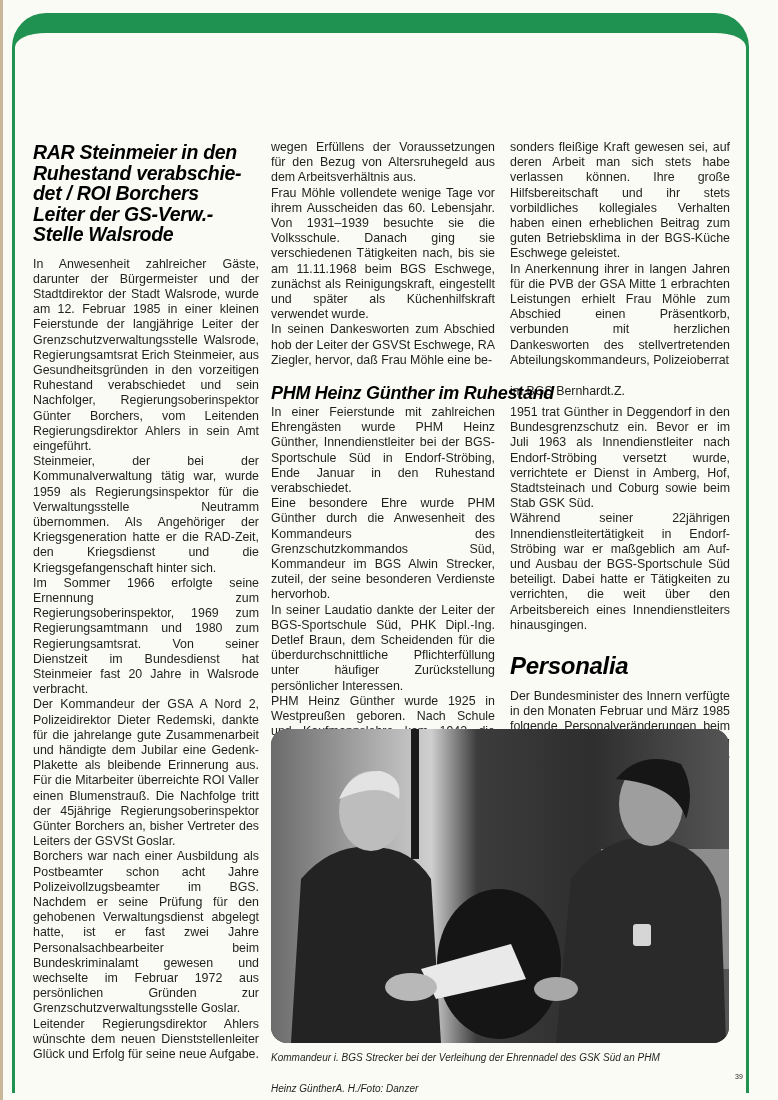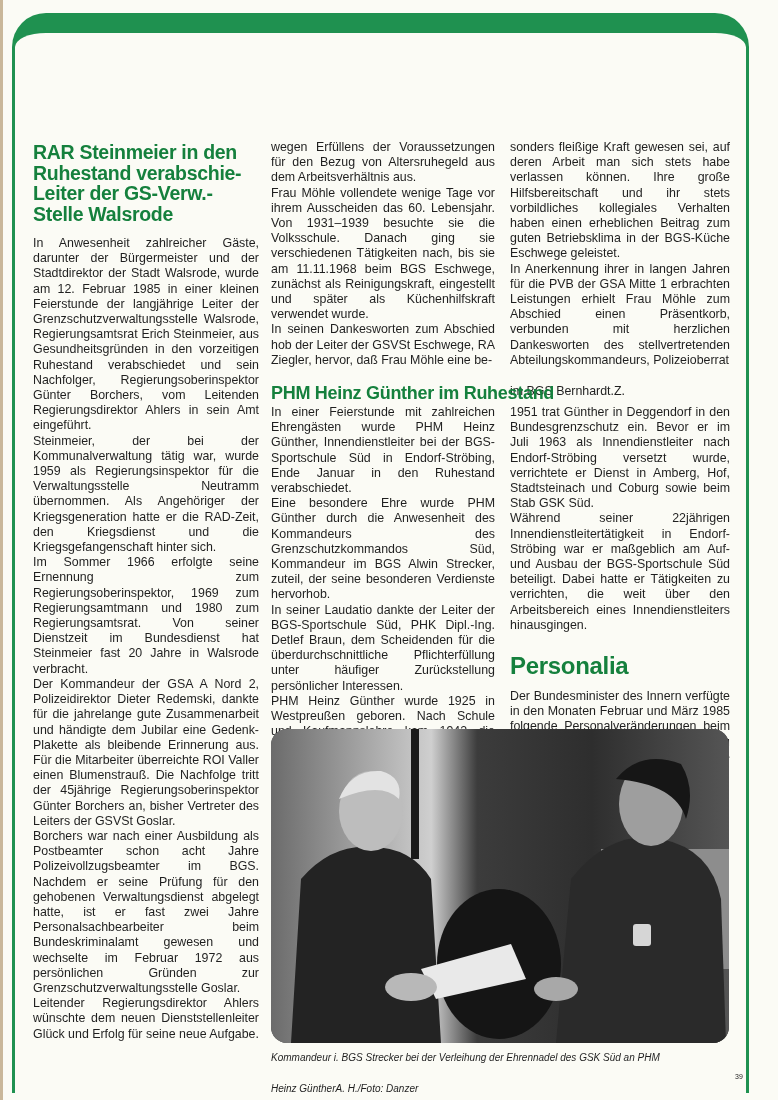--- a/index.html
+++ b/index.html
@@ -27,21 +27,22 @@
   .col {
     position: absolute;
     font-size: 12.4px;
     line-height: 15.2px;
     text-align: justify;
   }
   .col p { margin: 0; }
   .h-italic {
     font-family: "Liberation Sans", sans-serif;
     font-weight: bold;
-    color: #15803d;
+    font-style: italic;
+    color: #000000;
     letter-spacing: -0.3px;
     text-align: left;
   }
   .h1 { font-size: 19.5px; line-height: 20.5px; margin: 0 0 12px 0; }
   .sig-row { display: flex; justify-content: flex-start; margin-top: 16px; }
   .photo {
     position: absolute;
     left: 271px; top: 729px;
     width: 458px; height: 314px;
     border-radius: 16px;
@@ -64,20 +65,21 @@
 </head>
 <body>
 
 <div class="left-edge"></div>
 <div class="frame"></div>
 
 <div class="col" style="left:33px; top:142px; width:226px;">
   <div class="h-italic h1">
     <div>RAR Steinmeier in den</div>
     <div>Ruhestand verabschie-</div>
+    <div>det / ROI Borchers</div>
     <div>Leiter der GS-Verw.-</div>
     <div>Stelle Walsrode</div>
   </div>
   <p>In Anwesenheit zahlreicher Gäste, darunter der Bürgermeister und der Stadtdirektor der Stadt Walsrode, wurde am 12. Februar 1985 in einer kleinen Feierstunde der langjährige Leiter der Grenzschutzverwaltungsstelle Walsrode, Regierungsamtsrat Erich Steinmeier, aus Gesundheitsgründen in den vorzeitigen Ruhestand verabschiedet und sein Nachfolger, Regierungsoberinspektor Günter Borchers, vom Leitenden Regierungsdirektor Ahlers in sein Amt eingeführt.</p>
   <p>Steinmeier, der bei der Kommunalverwaltung tätig war, wurde 1959 als Regierungsinspektor für die Verwaltungsstelle Neutramm übernommen. Als Angehöriger der Kriegsgeneration hatte er die RAD-Zeit, den Kriegsdienst und die Kriegsgefangenschaft hinter sich.</p>
   <p>Im Sommer 1966 erfolgte seine Ernennung zum Regierungsoberinspektor, 1969 zum Regierungsamtmann und 1980 zum Regierungsamtsrat. Von seiner Dienstzeit im Bundesdienst hat Steinmeier fast 20 Jahre in Walsrode verbracht.</p>
   <p>Der Kommandeur der GSA A Nord 2, Polizeidirektor Dieter Redemski, dankte für die jahrelange gute Zusammenarbeit und händigte dem Jubilar eine Gedenk-Plakette als bleibende Erinnerung aus. Für die Mitarbeiter überreichte ROI Valler einen Blumenstrauß. Die Nachfolge tritt der 45jährige Regierungsoberinspektor Günter Borchers an, bisher Vertreter des Leiters der GSVSt Goslar.</p>
   <p>Borchers war nach einer Ausbildung als Postbeamter schon acht Jahre Polizeivollzugsbeamter im BGS. Nachdem er seine Prüfung für den gehobenen Verwaltungsdienst abgelegt hatte, ist er fast zwei Jahre Personalsachbearbeiter beim Bundeskriminalamt gewesen und wechselte im Februar 1972 aus persönlichen Gründen zur Grenzschutzverwaltungsstelle Goslar.</p>
   <p>Leitender Regierungsdirektor Ahlers wünschte dem neuen Dienststellenleiter Glück und Erfolg für seine neue Aufgabe.</p>
 

